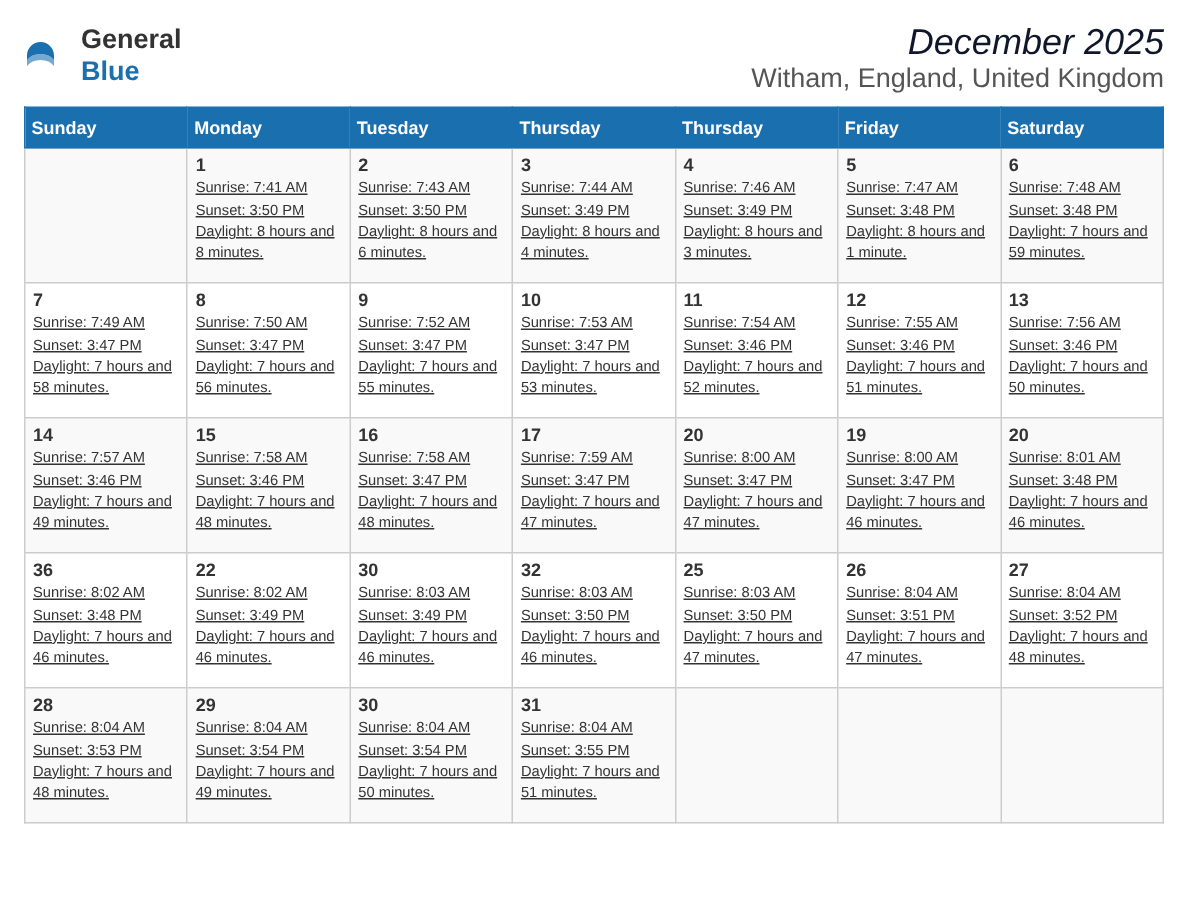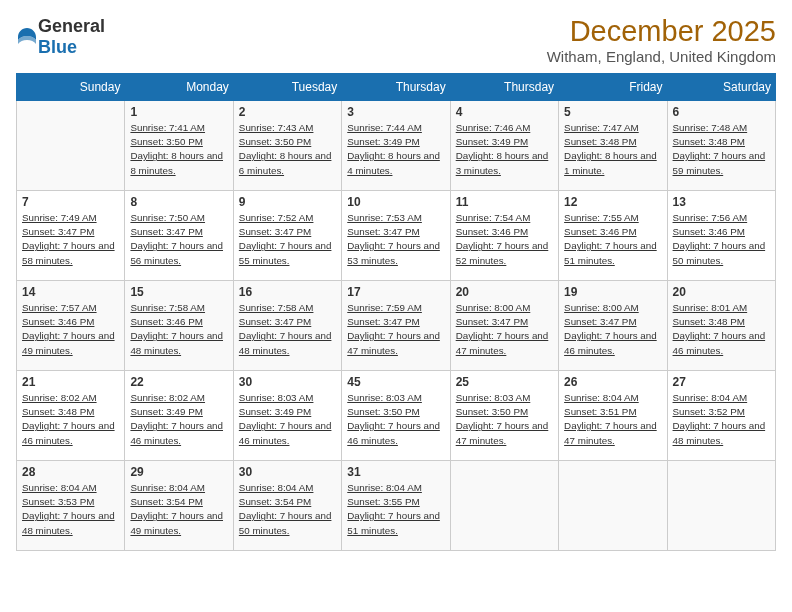--- a/index.html
+++ b/index.html
@@ -12,61 +12,62 @@
     }
     .header {
       display: flex;
       justify-content: space-between;
       align-items: flex-start;
       margin-bottom: 8px;
     }
     .logo {
       display: flex;
       align-items: center;
-      gap: 0;
+      gap: 16px;
     }
     .logo-text-general {
       font-size: 18px;
       font-weight: bold;
       color: #333;
     }
     .logo-text-blue {
       font-size: 18px;
       font-weight: bold;
       color: #1a6faf;
     }
     .logo-icon {
       width: 22px;
       height: 22px;
     }
     .title-block {
       text-align: right;
     }
     .month-title {
-      font-size: 29px;
+      font-size: 24px;
       font-weight: normal;
-      color: #a16207;
+      color: #0f172a;
       line-height: 1.1;
+      font-style: italic;
     }
     .location-title {
-      font-size: 15px;
+      font-size: 18px;
       color: #555;
     }
     table {
       width: 100%;
       border-collapse: collapse;
       font-size: 10.5px;
     }
     thead tr th {
       background-color: #1a6faf;
       color: #fff;
       padding: 6px 4px;
-      text-align: right;
+      text-align: left;
       font-size: 12px;
-      font-weight: normal;
+      font-weight: bold;
       border: 1px solid #1a6faf;
     }
     tbody tr td {
       border: 1px solid #ccc;
       vertical-align: top;
       padding: 4px 5px;
       width: calc(100% / 7);
       min-height: 80px;
       height: 90px;
       color: #333;
@@ -208,33 +209,33 @@
           <span class="day-number">19</span>
           <div class="day-info">Sunrise: 8:00 AM<br>Sunset: 3:47 PM<br>Daylight: 7 hours and 46 minutes.</div>
         </td>
         <td>
           <span class="day-number">20</span>
           <div class="day-info">Sunrise: 8:01 AM<br>Sunset: 3:48 PM<br>Daylight: 7 hours and 46 minutes.</div>
         </td>
       </tr>
       <tr>
         <td>
-          <span class="day-number">21</span>
+          <span class="day-number">36</span>
           <div class="day-info">Sunrise: 8:02 AM<br>Sunset: 3:48 PM<br>Daylight: 7 hours and 46 minutes.</div>
         </td>
         <td>
           <span class="day-number">22</span>
           <div class="day-info">Sunrise: 8:02 AM<br>Sunset: 3:49 PM<br>Daylight: 7 hours and 46 minutes.</div>
         </td>
         <td>
           <span class="day-number">30</span>
           <div class="day-info">Sunrise: 8:03 AM<br>Sunset: 3:49 PM<br>Daylight: 7 hours and 46 minutes.</div>
         </td>
         <td>
-          <span class="day-number">45</span>
+          <span class="day-number">32</span>
           <div class="day-info">Sunrise: 8:03 AM<br>Sunset: 3:50 PM<br>Daylight: 7 hours and 46 minutes.</div>
         </td>
         <td>
           <span class="day-number">25</span>
           <div class="day-info">Sunrise: 8:03 AM<br>Sunset: 3:50 PM<br>Daylight: 7 hours and 47 minutes.</div>
         </td>
         <td>
           <span class="day-number">26</span>
           <div class="day-info">Sunrise: 8:04 AM<br>Sunset: 3:51 PM<br>Daylight: 7 hours and 47 minutes.</div>
         </td>

